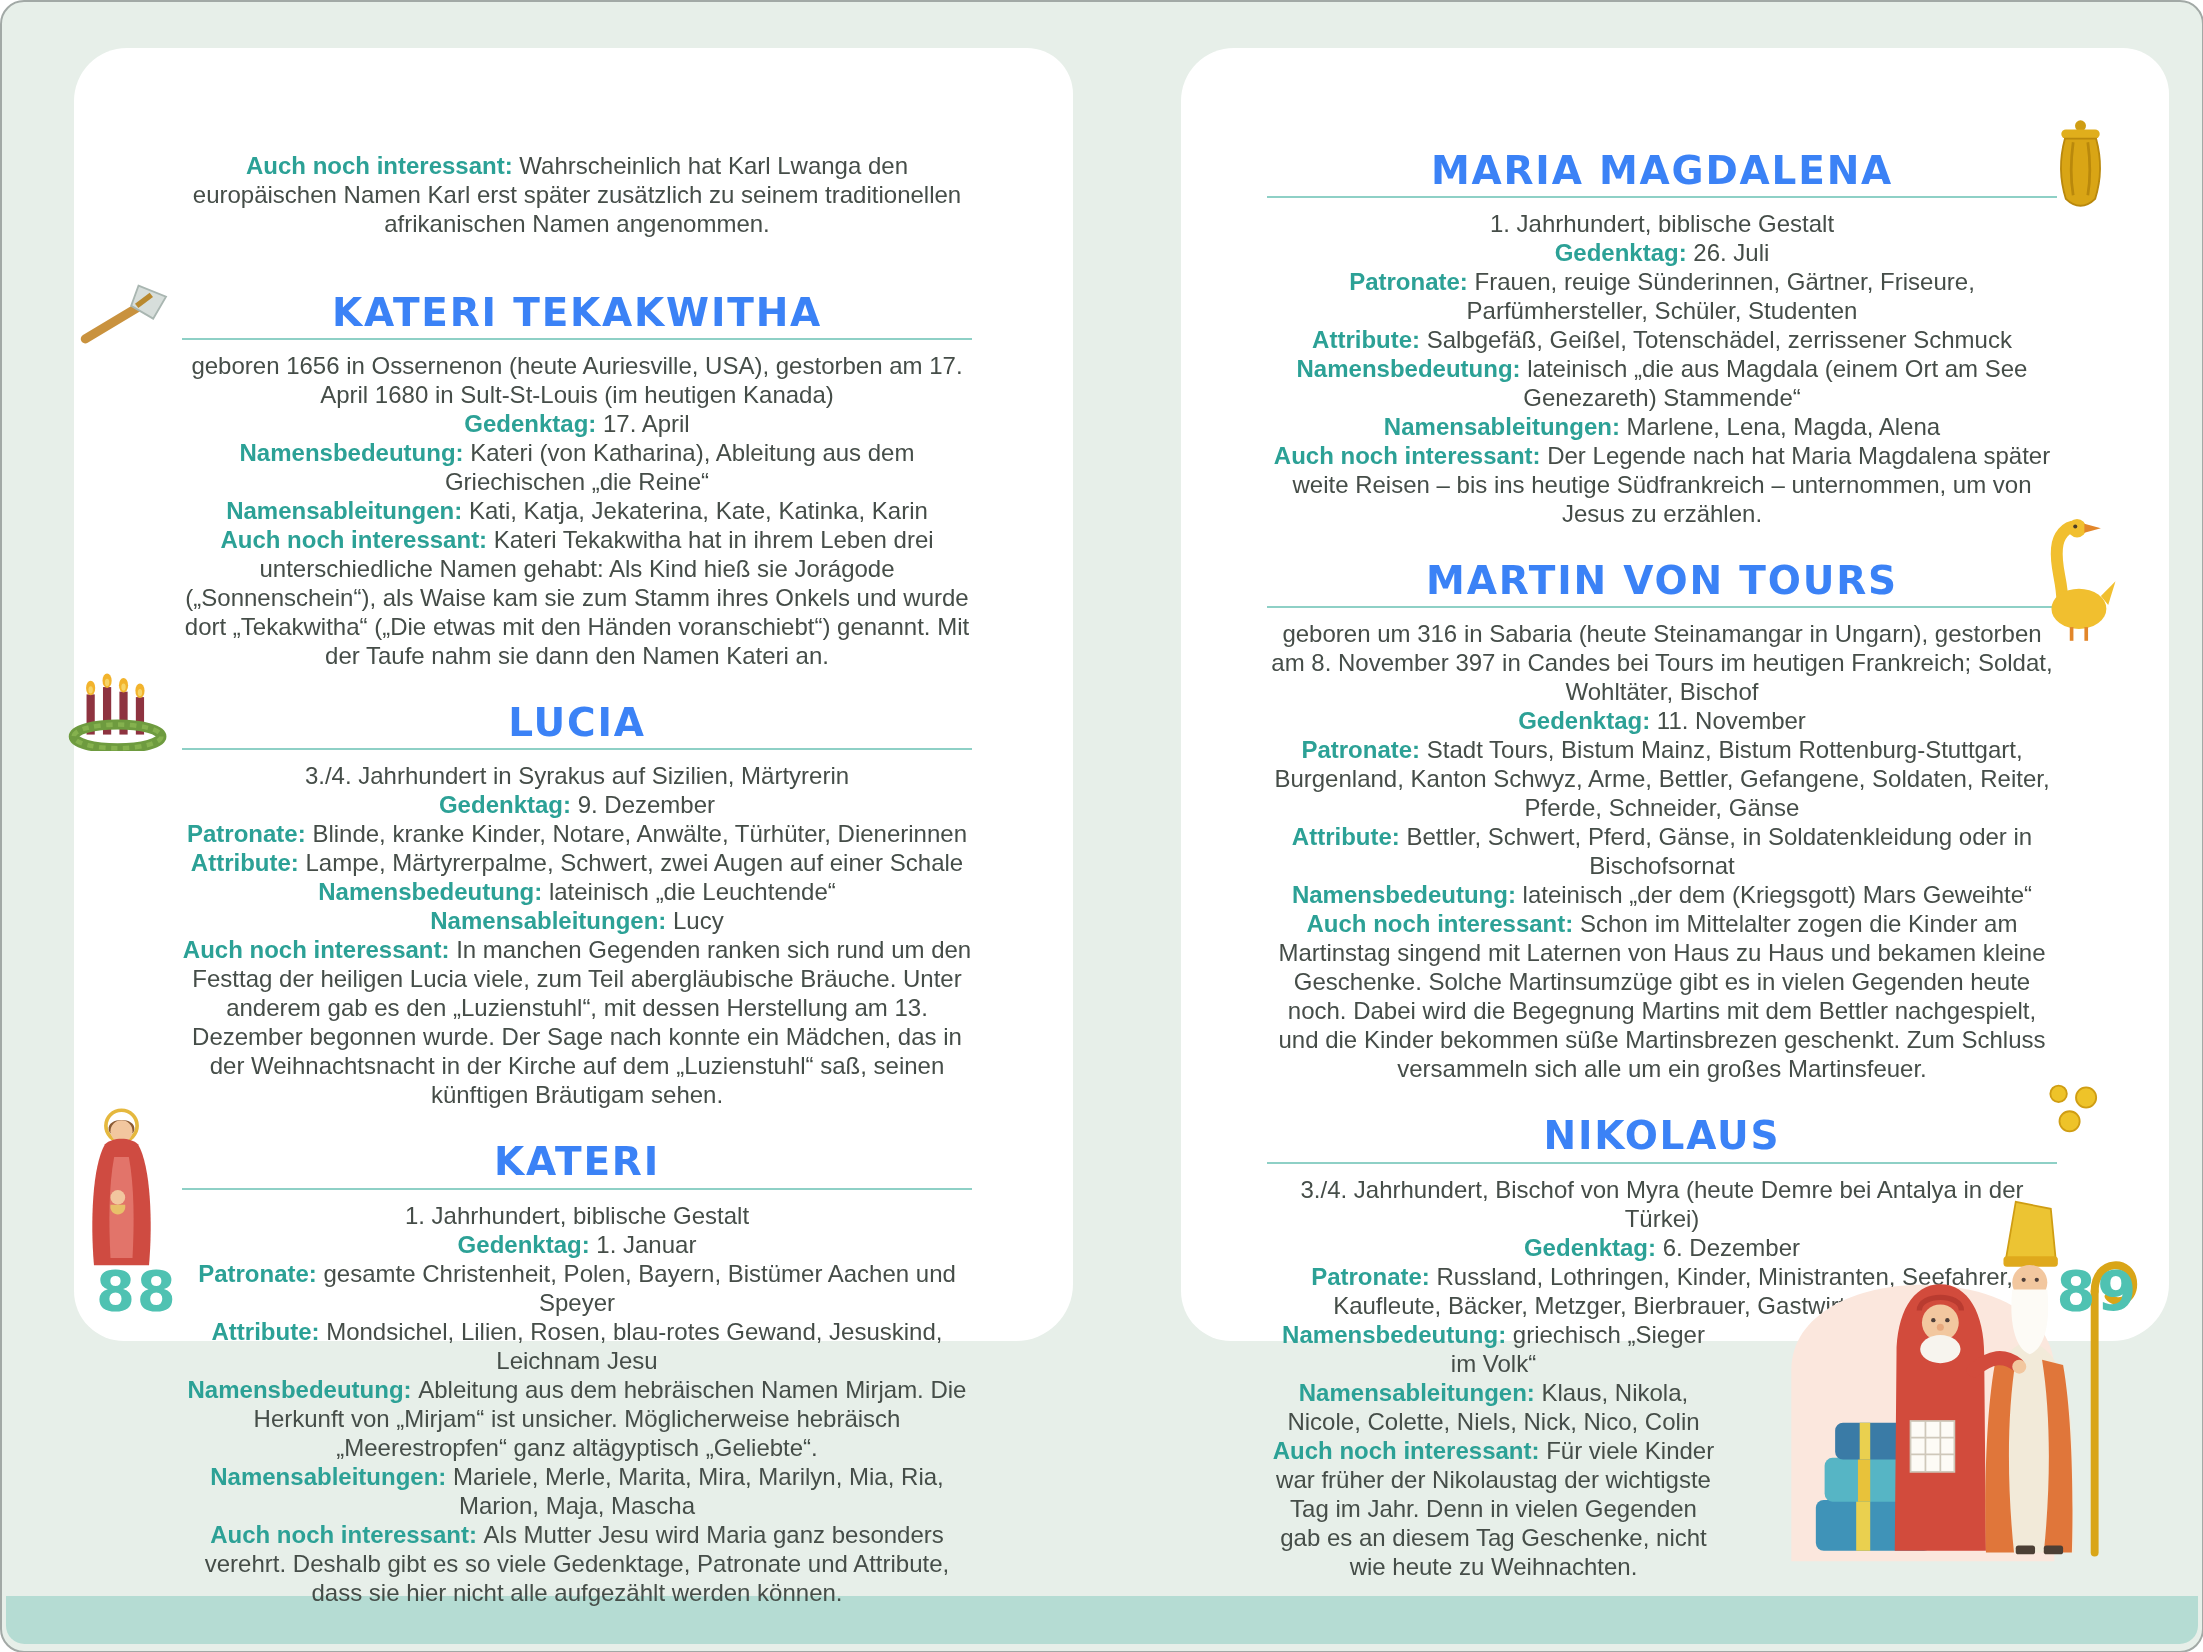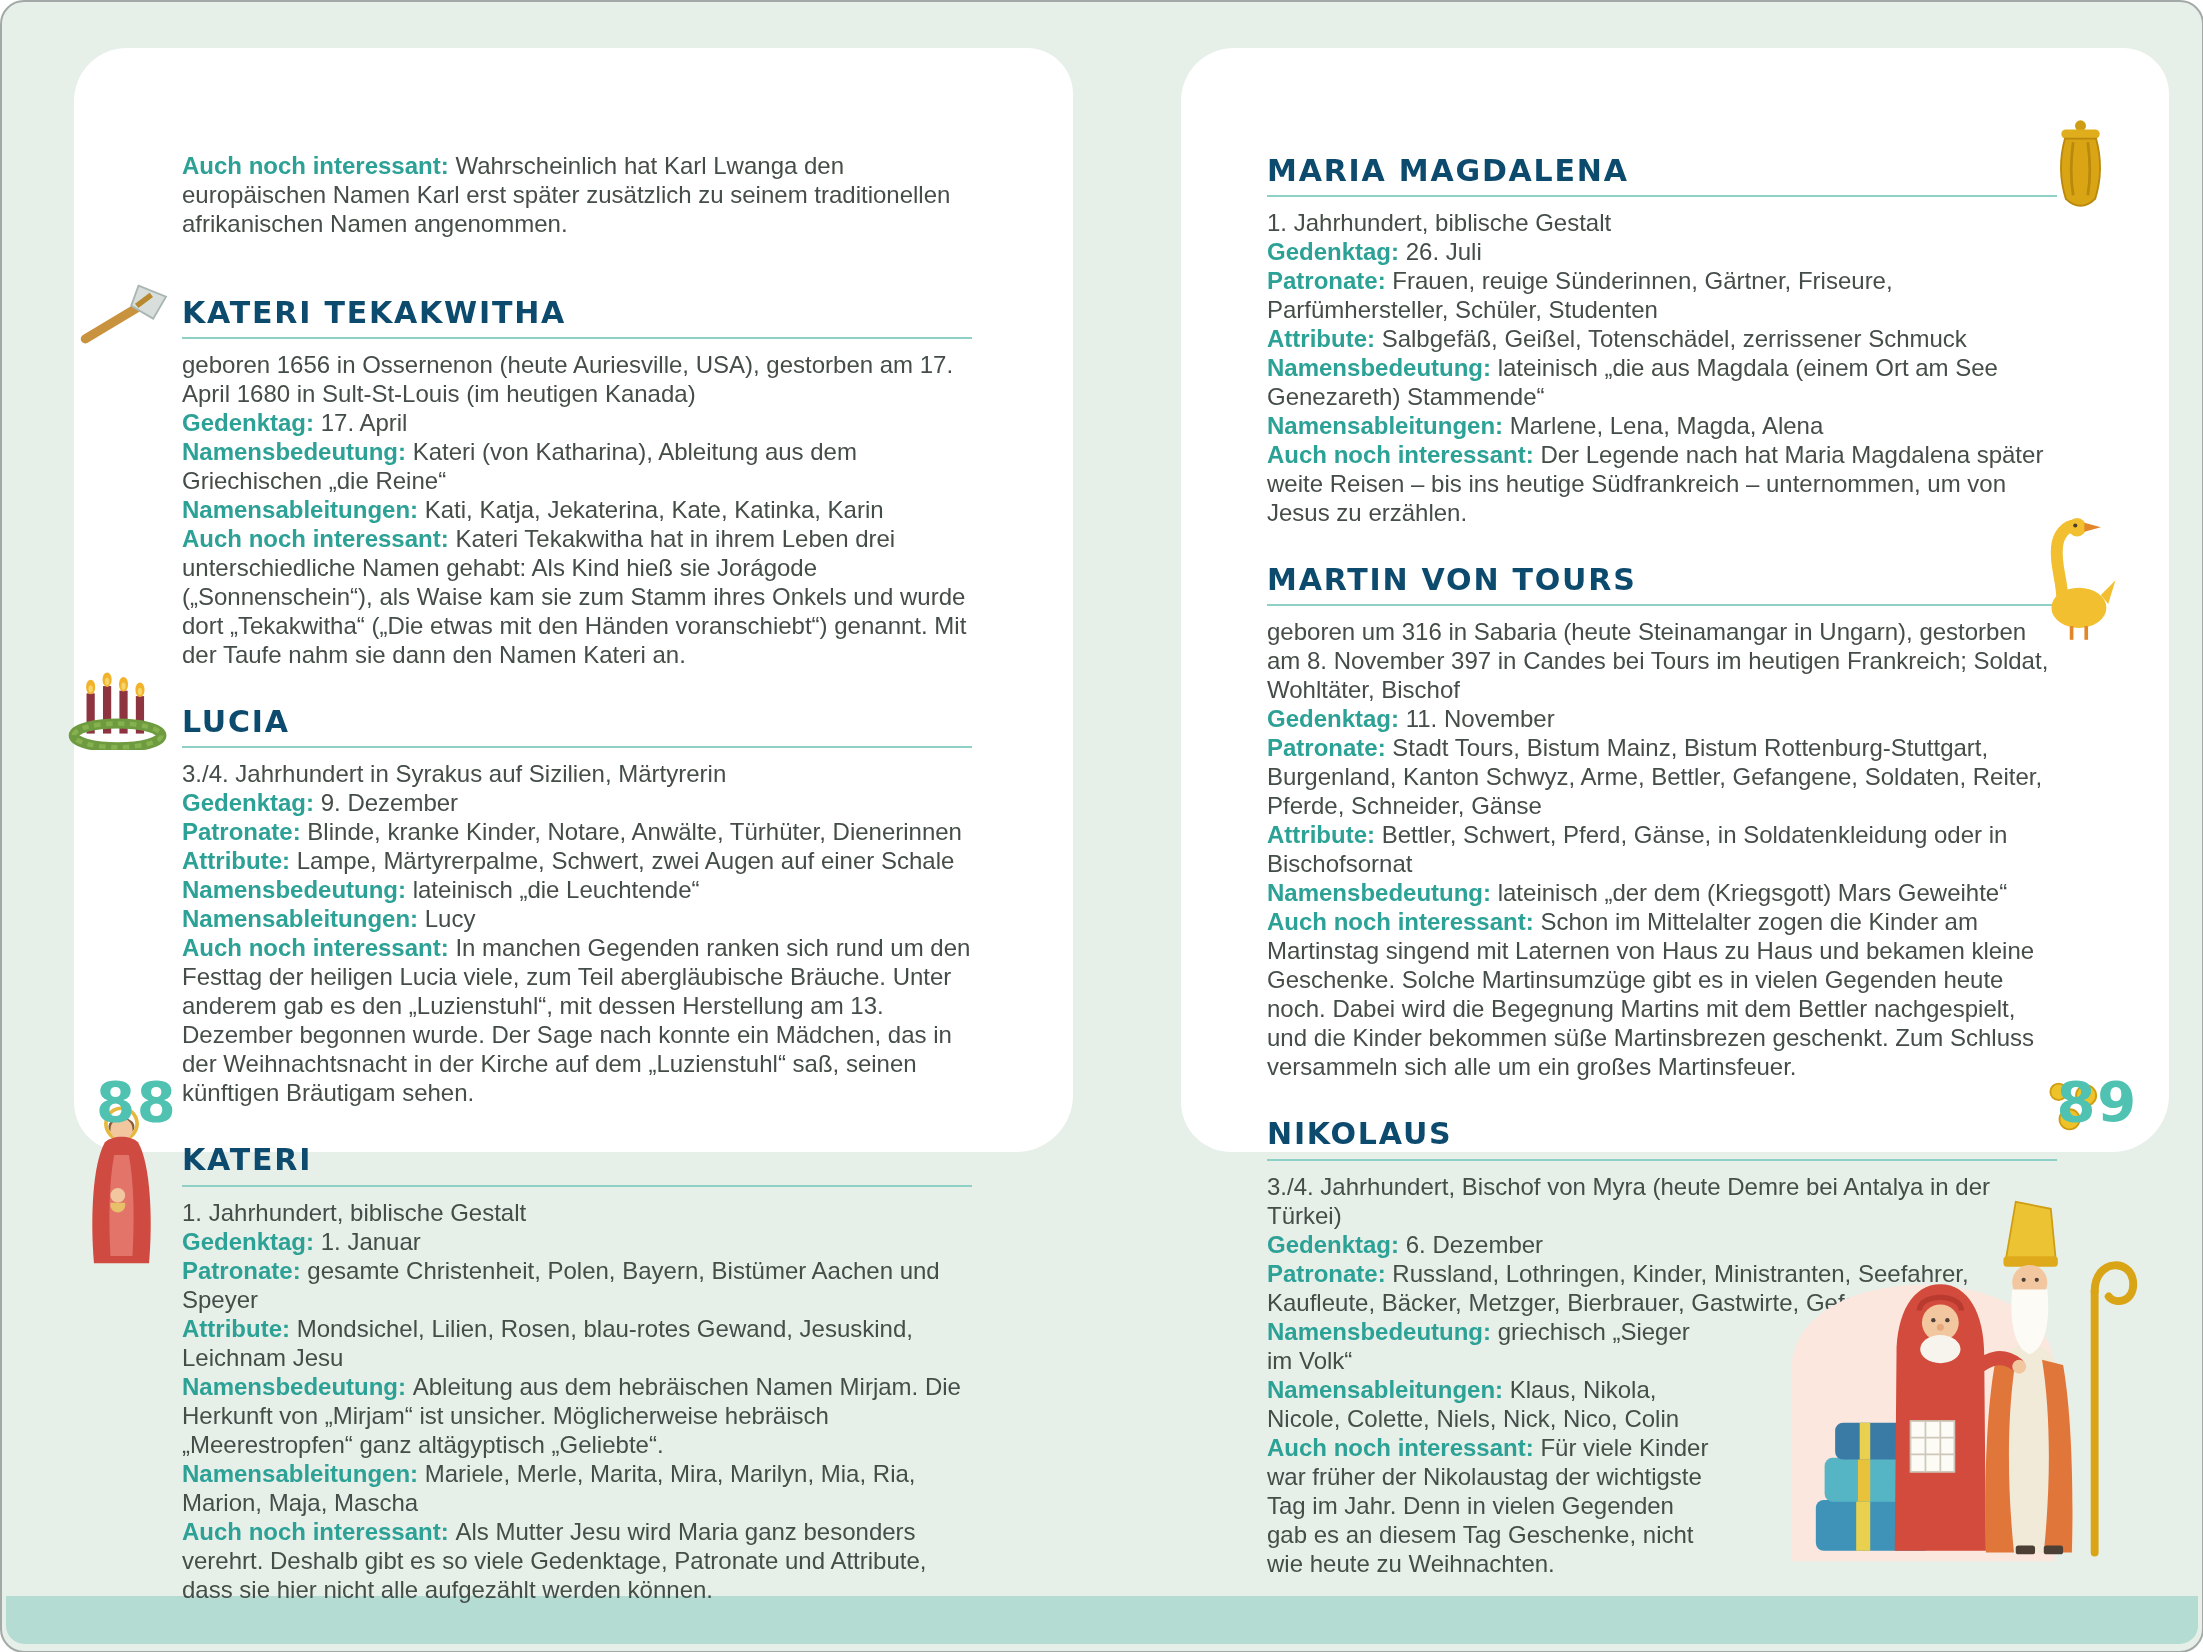--- a/index.html
+++ b/index.html
@@ -6,22 +6,23 @@
   .frame {
     position:relative; width:2204px; height:1653px; box-sizing:border-box;
     background:#e7efe9; border:2.8px solid #a2a9a6; border-radius:24px; overflow:hidden;
     font-family:"Liberation Sans", sans-serif;
   }
   .bottom-band {
     position:absolute; left:3.7px; right:3.7px; bottom:7.3px; height:48px;
     background:#b5dcd3; border-radius:0 0 18.4px 18.4px;
   }
   .page {
-    position:absolute; top:46px; height:1104px; background:#ffffff;
+    position:absolute; top:46px; height:1293px; background:#ffffff;
     border-radius:53px 46px 57px 50px;
+    text-align:center;
   }
   .page.left  { left:72px;  width:999px; }
   .page.right { left:1179px; width:988px; }
   .content { position:absolute; top:0; }
   .page.left  .content { left:108px; width:790px; padding-top:103px; }
   .page.right .content { left:86px;  width:790px; padding-top:107px; }
 
   .para, .lead {
     font-size:24px; line-height:29px; color:#454d48;
   }
@@ -30,21 +31,21 @@
   .narrow { max-width:453px; }
 
   .entry { margin-top:37px; position:relative; }
   .content > .entry:first-child { margin-top:0; }
   .entry-heading {
     position:relative; border-bottom:2.8px solid #8ed0c6;
     padding-bottom:9.2px; margin-bottom:11px;
   }
   .entry-title {
     font-family:"DejaVu Sans", sans-serif; font-weight:bold;
-    font-size:30px; line-height:31px; letter-spacing:1.8px; color:#0c4a6e;
+    font-size:39px; line-height:31px; letter-spacing:1.8px; color:#3b82f6;
   }
 
   .margin-icon { position:absolute; }
   .margin-icon svg { width:100%; height:100%; display:block; }
   .icon-axe    { left:-108px; top:-14.7px; width:96px; height:66px; }
   .icon-wreath { left:-114px; top:-40px; width:101px; height:84px; }
   .icon-maria  { left:-101px; top:-44px; width:81px;  height:167px; }
   .icon-jar    { right:-61px; top:-37px; width:75px;  height:96px; }
   .icon-goose  { right:-64px; top:-50px; width:86px;  height:129px; }
   .icon-balls  { right:-53px; top:-39px; width:68px;  height:55px; }

